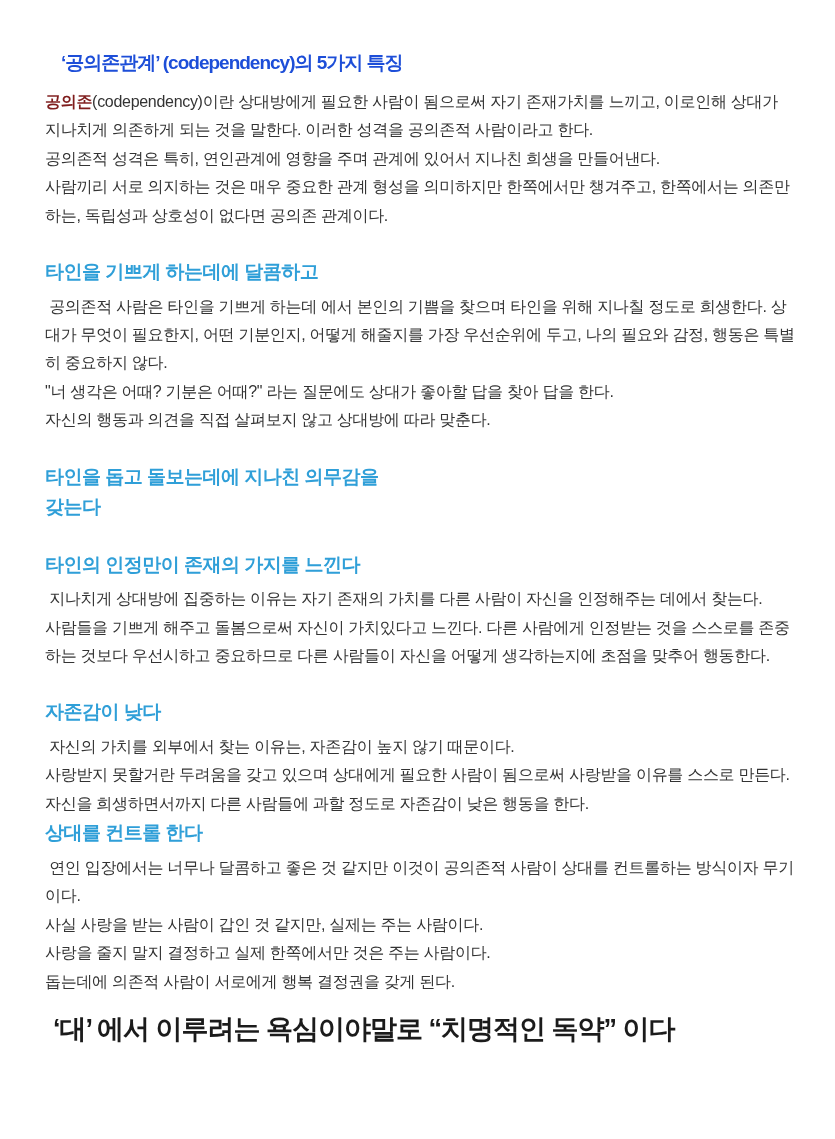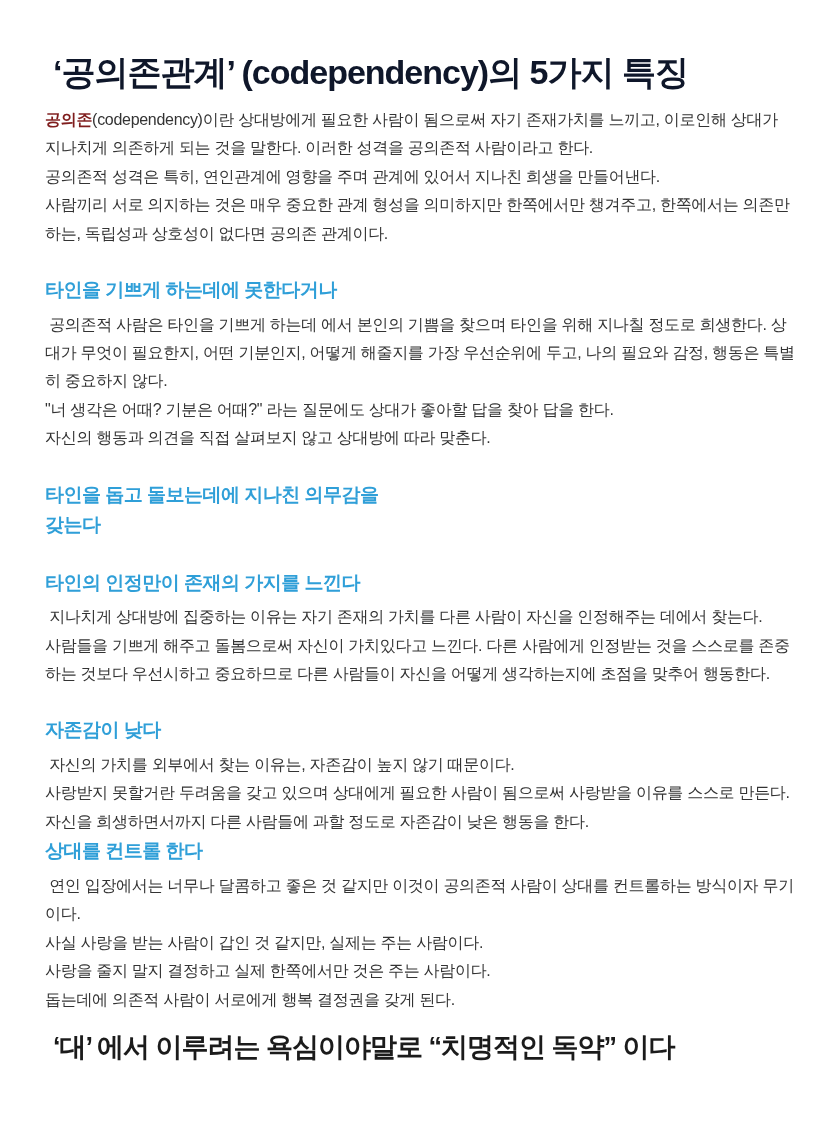--- a/index.html
+++ b/index.html
@@ -15,25 +15,25 @@
     overflow: hidden;
   }
   .page {
     box-sizing: border-box;
     width: 835px;
     min-height: 1139px;
     padding: 52px 38px 40px 45px;
     background: #ffffff;
   }
   h1.doc-title {
-    margin: 0 0 13px 0;
+    margin: 0 0 13px 8px;
     padding-left: 8px;
-    font-size: 34px;
+    font-size: 19px;
     font-weight: 800;
-    color: #0f172a;
+    color: #1d4ed8;
     letter-spacing: -1px;
     line-height: 1.2;
   }
   h2.doc-title2 {
     margin: 17px 0 7px 0;
     padding-left: 8px;
     font-size: 27px;
     font-weight: 800;
     color: #1b1b1b;
     letter-spacing: -1px;
@@ -77,21 +77,21 @@
 
   <h1 class="doc-title">‘공의존관계’ (codependency)의 5가지 특징</h1>
 
   <div class="intro">
     <p class="body"><b>공의존</b><span>(codependency)이란 상대방에게 필요한 사람이 됨으로써 자기 존재가치를 느끼고, 이로인해 상대가 지나치게 의존하게 되는 것을 말한다. 이러한 성격을 공의존적 사람이라고 한다.</span></p>
     <p class="body">공의존적 성격은 특히, 연인관계에 영향을 주며 관계에 있어서 지나친 희생을 만들어낸다.</p>
     <p class="body">사람끼리 서로 의지하는 것은 매우 중요한 관계 형성을 의미하지만 한쪽에서만 챙겨주고, 한쪽에서는 의존만 하는, 독립성과 상호성이 없다면 공의존 관계이다.</p>
   </div>
 
   <div class="section">
-    <h3 class="section-heading">타인을 기쁘게 하는데에 못한다거나</h3>
+    <h3 class="section-heading">타인을 기쁘게 하는데에 달콤하고</h3>
     <p class="body"> 공의존적 사람은 타인을 기쁘게 하는데 에서 본인의 기쁨을 찾으며 타인을 위해 지나칠 정도로 희생한다. 상대가 무엇이 필요한지, 어떤 기분인지, 어떻게 해줄지를 가장 우선순위에 두고, 나의 필요와 감정, 행동은 특별히 중요하지 않다.</p>
     <p class="body">"너 생각은 어때? 기분은 어때?" 라는 질문에도 상대가 좋아할 답을 찾아 답을 한다.</p>
     <p class="body">자신의 행동과 의견을 직접 살펴보지 않고 상대방에 따라 맞춘다.</p>
   </div>
 
   <div class="section">
     <h3 class="section-heading">타인을 돕고 돌보는데에 지나친 의무감을
 갖는다</h3>
   </div>
 

